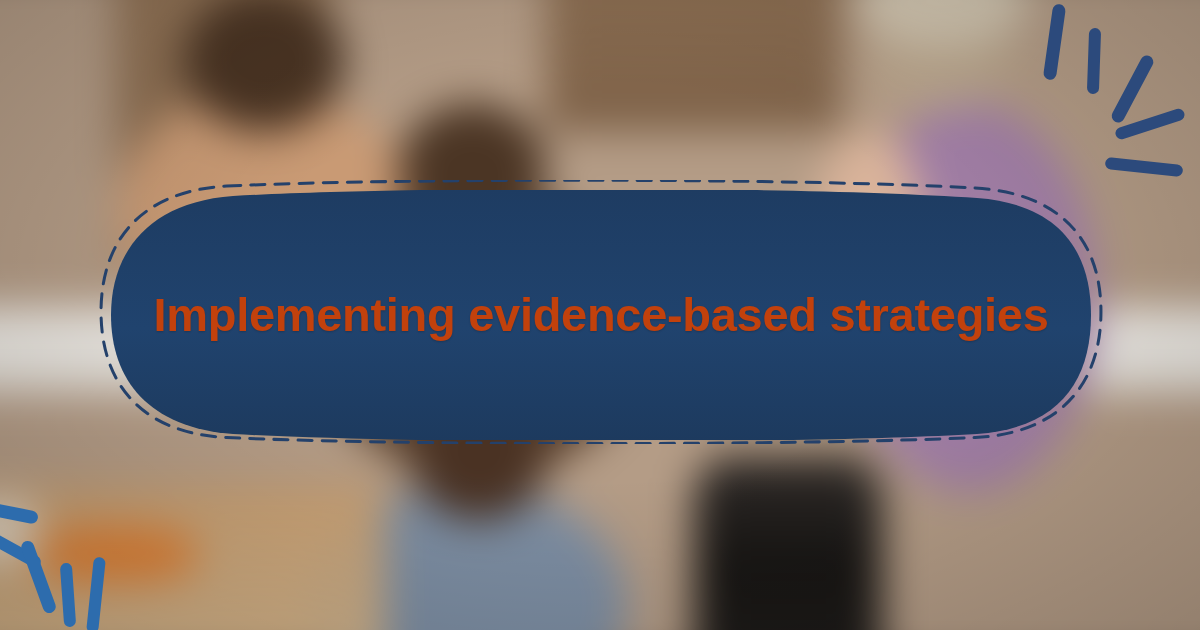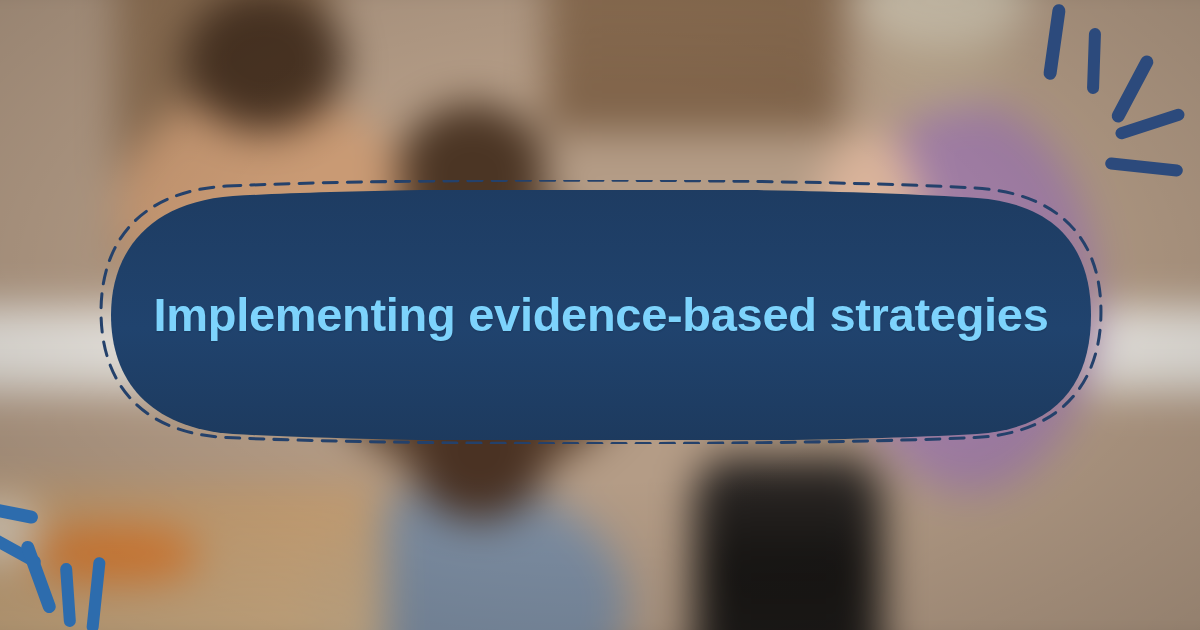--- a/index.html
+++ b/index.html
@@ -238,21 +238,21 @@
         </linearGradient>
       </defs>
       <path id="blob-path" d="M 128 6
                C 300 -4, 700 -4, 872 8
                C 955 14, 986 62, 986 125
                C 986 190, 955 238, 872 244
                C 700 254, 300 254, 128 244
                C 44 238, 6 190, 6 125
                C 6 62, 44 12, 128 6 Z" fill="url(#blobGrad)"></path>
     </svg>
-    <div class="title-text" style="color: #7dd3fc;">Implementing evidence-based strategies</div>
+    <div class="title-text" style="color: #c2410c;">Implementing evidence-based strategies</div>
   </div>
 
   <div class="sparkle sparkle-tr">
       <span class="dash" style="left: 28px; top: 4px; width: 13px; height: 76px; background: rgb(44, 74, 124); transform: rotate(8deg);"></span>
       <span class="dash" style="left: 68px; top: 28px; width: 12px; height: 66px; background: rgb(44, 74, 124); transform: rotate(2deg);"></span>
       <span class="dash" style="left: 106px; top: 52px; width: 13px; height: 74px; background: rgb(44, 74, 124); transform: rotate(28deg);"></span>
       <span class="dash" style="left: 124px; top: 88px; width: 12px; height: 72px; background: rgb(44, 74, 124); transform: rotate(72deg);"></span>
       <span class="dash" style="left: 118px; top: 128px; width: 12px; height: 78px; background: rgb(44, 74, 124); transform: rotate(96deg);"></span>
     </div>
   <div class="sparkle sparkle-bl">

